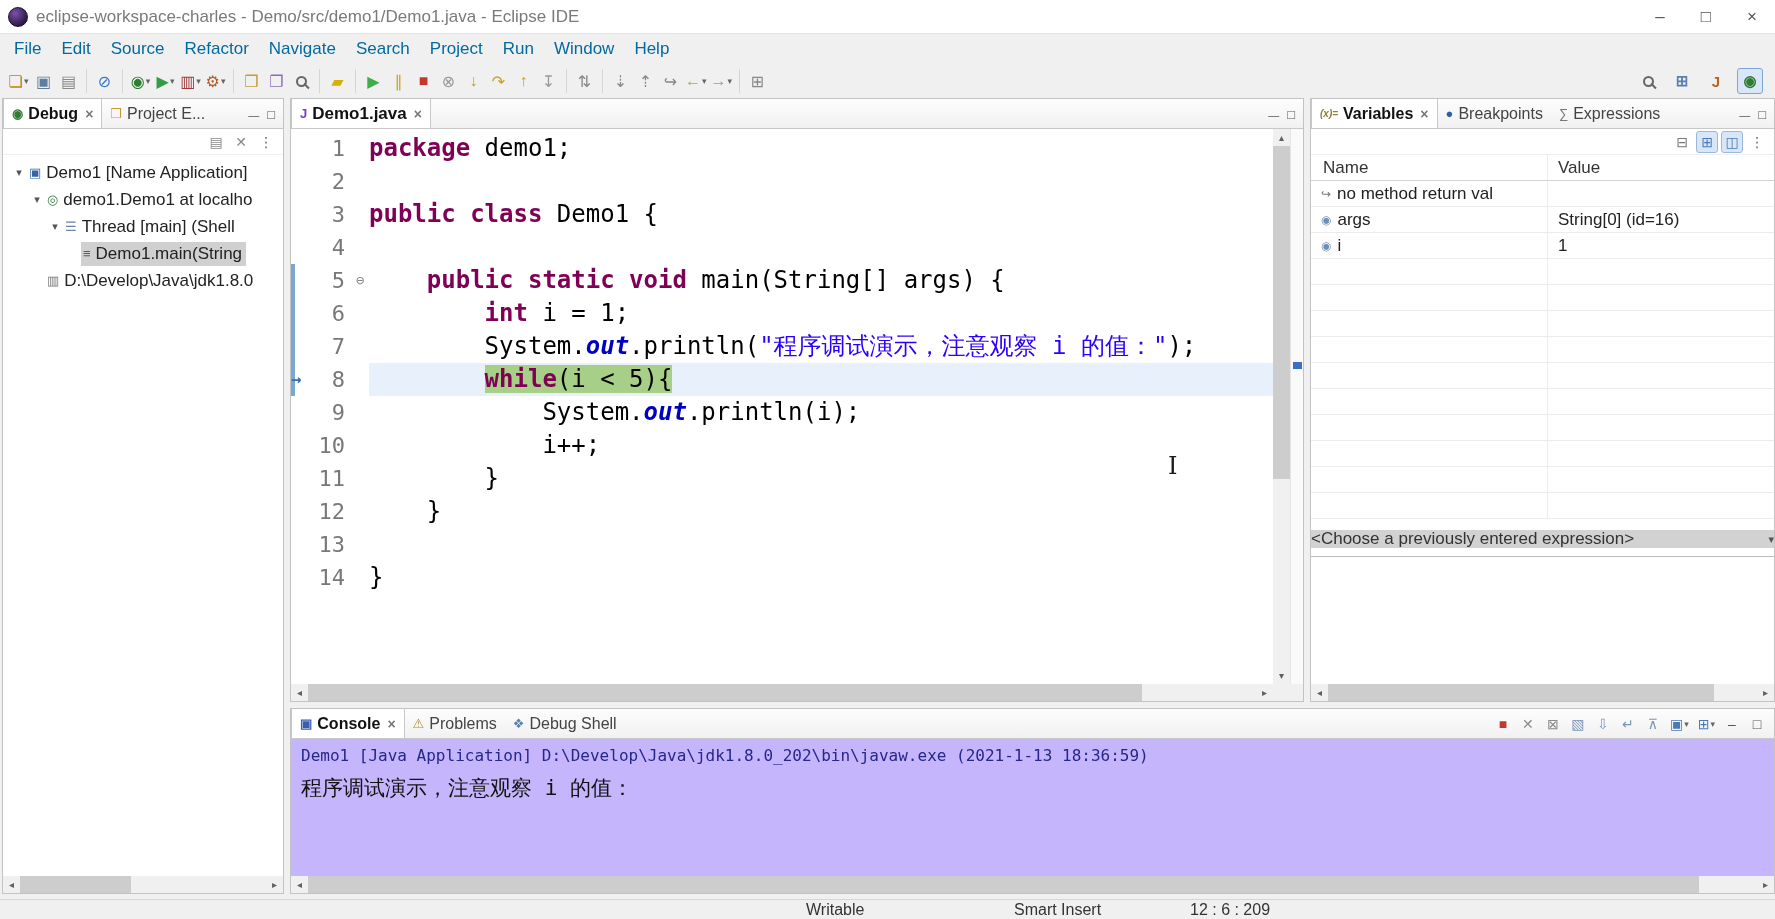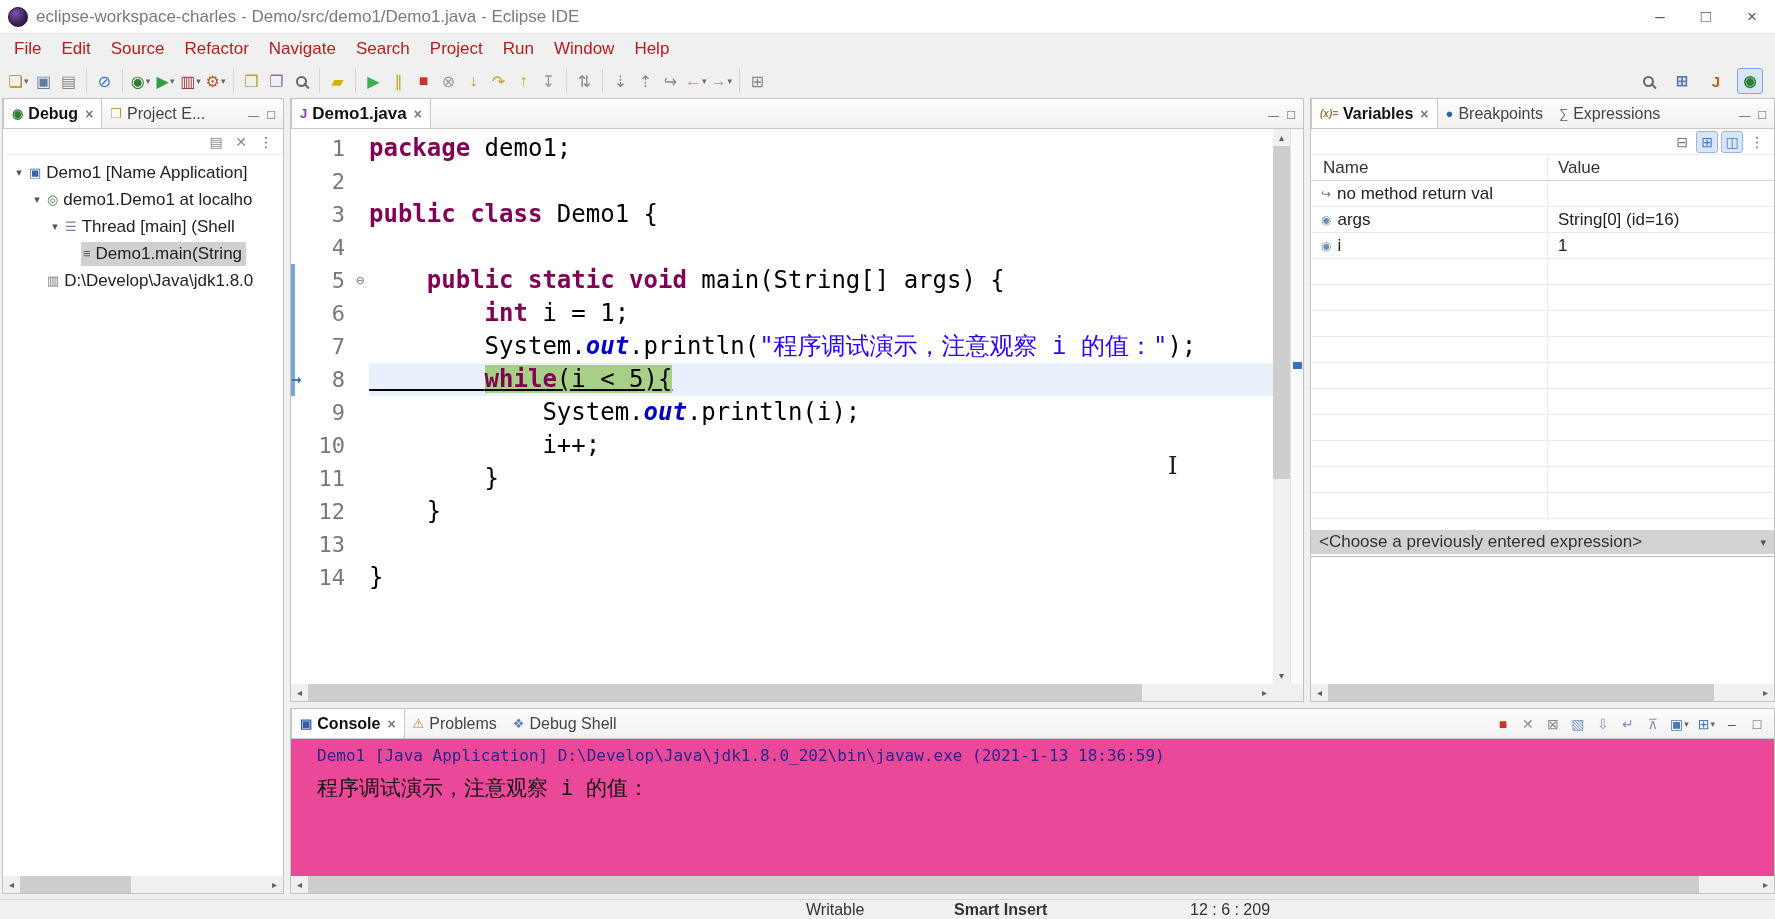--- a/index.html
+++ b/index.html
@@ -8,21 +8,21 @@
 
   
   .titlebar { position:absolute; left:0; top:0; width:1775px; height:34px; background:#fff; border-bottom:1px solid #e3e3e3; display:flex; align-items:center; }
   .app-icon { width:20px; height:20px; margin-left:8px; border-radius:50%; background:radial-gradient(circle at 35% 30%, #7b52ab, #2e1a47 70%); border:1px solid #1d1030; }
   .title-text { margin-left:8px; font-size:17px; color:#7a7a7a; white-space:nowrap; }
   .win-controls { margin-left:auto; display:flex; height:100%; }
   .wc { width:46px; height:100%; display:flex; align-items:center; justify-content:center; font-size:17px; color:#555; }
 
   
   .menubar { position:absolute; left:0; top:34px; width:1775px; height:30px; display:flex; align-items:center; padding-left:4px; }
-  .menu-item { padding:4px 10px; font-size:17px; color:#b91c1c; }
+  .menu-item { padding:4px 10px; font-size:17px; color:#0369a1; }
 
   
   .toolbar { position:absolute; left:0; top:64px; width:1775px; height:34px; display:flex; align-items:center; padding-left:6px; }
   .tb-groups { display:flex; align-items:center; }
   .tb-sep { width:1px; height:24px; background:#d5d5d5; margin:0 5px; display:inline-block; }
   .tbi { height:26px; min-width:25px; padding:0 2px; display:inline-flex; align-items:center; justify-content:center; font-size:16px; border-radius:3px; }
   .dd { font-size:9px; color:#666; margin-left:1px; }
   .tb-right { margin-left:auto; margin-right:12px; display:flex; align-items:center; gap:8px; }
   .persp { height:26px; min-width:26px; display:inline-flex; align-items:center; justify-content:center; font-size:15px; font-weight:bold; border-radius:3px; border:1px solid transparent; }
   .persp.active { background:#d8e6f8; border-color:#7da7d9; }
@@ -66,21 +66,21 @@
   .etabbar { height:30px; display:flex; align-items:center; background:linear-gradient(#fdfdfd,#f1f1f1); border-bottom:1px solid #c8c8c8; }
   .etabbar .vtab { font-size:17px; }
   .editor-body { position:absolute; top:30px; left:0; right:0; bottom:0; background:#fff; }
   .code-rows { position:absolute; top:0; left:0; right:30px; bottom:17px; padding-top:3px; overflow:hidden; }
   .crow { height:33px; display:flex; font-family:"DejaVu Sans Mono",monospace; font-size:24px; line-height:33px; }
   .ann { width:16px; flex:none; position:relative; }
   .ip-arrow { position:absolute; left:0; top:0; color:#2f6fae; font-size:17px; font-weight:bold; line-height:33px; }
   .lnum { width:44px; flex:none; text-align:right; padding-right:6px; color:#787878; font-size:22px; }
   .fold { width:18px; flex:none; text-align:center; color:#888; font-size:14px; }
   .ctext { flex:1; white-space:pre; color:#000; }
-  .crow.cur .ctext { background:#e8f1fb;text-decoration:underline; }
+  .crow.cur .ctext { background:#e8f1fb; }
   .cur-ip { background:#a8cf88; }
   .kw { color:#7f0055; font-weight:bold; }
   .str { color:#2a00ff; }
   .sf { color:#0000c0; font-style:italic; font-weight:bold; }
   .pl { color:#000; }
   .range-ind { position:absolute; left:0; top:135px; width:4px; height:132px; background:#7aa6d2; }
   #editor-vscroll { top:0; right:13px; bottom:17px; }
   #editor-vscroll .varr { height:17px; display:flex; align-items:center; justify-content:center; color:#606060; font-size:10px; width:100%; flex:none; }
   .overview { position:absolute; top:0; right:0; width:13px; bottom:17px; background:#fafafa; border-left:1px solid #e5e5e5; }
   .ov-marker { position:absolute; left:2px; width:9px; height:7px; background:#3a6fc4; }
@@ -89,40 +89,40 @@
 
   
   #vars-panel { left:1310px; top:98px; width:465px; height:604px; }
   .vhead { height:26px; display:flex; align-items:center; font-size:17px; color:#333; border-bottom:1px solid #d5d5d5; }
   .vname-col { width:236px; padding-left:12px; flex:none; }
   .vval-col { flex:1; padding-left:10px; border-left:1px solid #ececec; height:100%; display:flex; align-items:center; }
   .vrow { height:26px; display:flex; align-items:center; border-bottom:1px solid #ececec; font-size:17px; }
   .vname { width:236px; flex:none; display:flex; align-items:center; gap:6px; padding-left:10px; overflow:hidden; white-space:nowrap; }
   .vicon-cell { font-size:12px; flex:none; }
   .vvalue { flex:1; height:100%; display:flex; align-items:center; padding-left:10px; border-left:1px solid #ececec; white-space:nowrap; overflow:hidden; }
-  .expr-bar { position:absolute; left:0; right:0; top:431px; height:24px; background:#d2d2d2; display:flex; align-items:center; padding:0 8px; font-size:17px; color:#333; }
+  .expr-bar { position:absolute; left:0; right:0; top:431px; height:18px; background:#d2d2d2; display:flex; align-items:center; padding:0 0; font-size:17px; color:#333; }
   .expr-chevron { margin-left:auto; font-size:11px; color:#555; }
   .detail-pane { position:absolute; left:0; right:0; top:457px; bottom:17px; background:#fff; border-top:1px solid #bdbdbd; }
 
   
   #console-panel { left:290px; top:708px; width:1485px; height:186px; }
   .console-toolbar { margin-left:auto; display:flex; align-items:center; gap:3px; padding-right:6px; }
-  .console-body { position:absolute; top:30px; left:0; right:0; bottom:17px; padding:7px 26px; overflow:hidden; background:#ec4899; }
+  .console-body { position:absolute; top:30px; left:0; right:0; bottom:17px; padding:7px 10px; overflow:hidden; background:#c4b5fd; }
   .cline.info { color:#26268c; font-family:"DejaVu Sans Mono",monospace; font-size:16px; white-space:nowrap; }
   .cline.stdout { color:#111; font-family:"DejaVu Sans Mono",monospace; font-size:21px; margin-top:9px; white-space:nowrap; }
 
   
   .sash { position:absolute; background:transparent; }
   #sash-left { left:284px; top:98px; width:6px; height:796px; }
   #sash-right { left:1304px; top:98px; width:6px; height:604px; }
   #sash-bottom { left:290px; top:702px; width:1485px; height:6px; }
   .statusbar { position:absolute; left:0; top:899px; width:1775px; height:20px; border-top:1px solid #d6d6d6; font-size:16px; color:#333; }
   .status-item { position:absolute; top:1px; white-space:nowrap; }
   [data-name="writable-status"] { left:806px; }
-  [data-name="insert-mode-status"] { left:954px;font-weight:bold; }
+  [data-name="insert-mode-status"] { left:1014px; }
   [data-name="cursor-position-status"] { left:1190px; }
 
   .ibeam { position:absolute; left:1168px; top:452px; font-family:"DejaVu Serif",serif; font-size:24px; color:#1b1b1b; }
 </style>
 </head>
 <body>
 
 <div class="titlebar" data-name="titlebar">
   <span class="app-icon" data-name="eclipse-logo-icon"></span>
   <span class="title-text" data-name="window-title">eclipse-workspace-charles - Demo/src/demo1/Demo1.java - Eclipse IDE</span>

